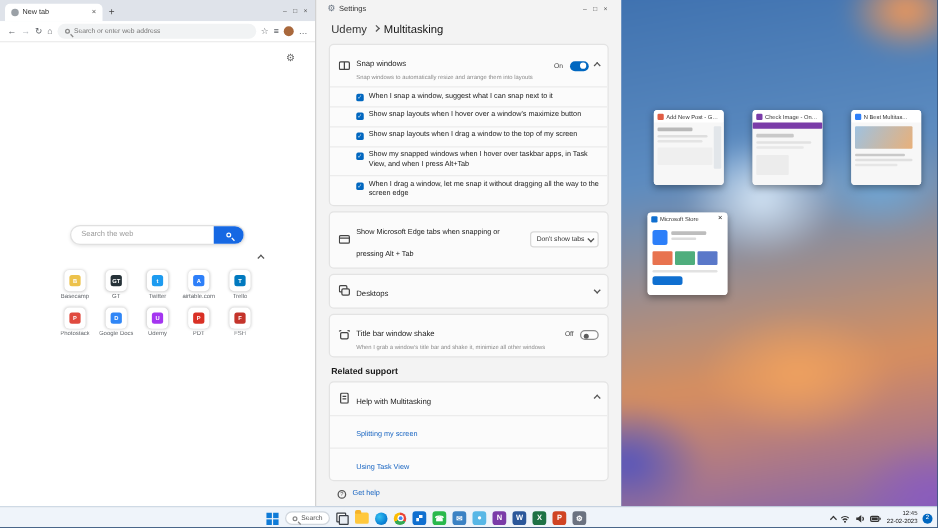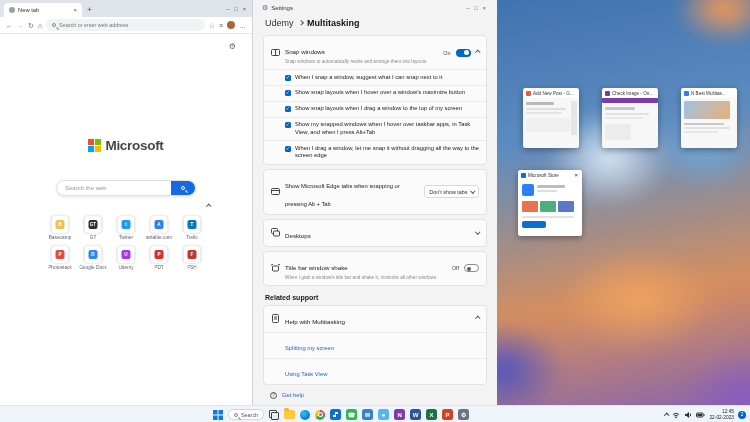--- a/index.html
+++ b/index.html
@@ -67,21 +67,21 @@
               display:flex; align-items:center; justify-content:center; padding:0 1px; }
   .sc-label { font-size:4.8px; color:#5f6368; max-width:31px; overflow:hidden; text-overflow:ellipsis; white-space:nowrap; }
 
   
   .settings { position:absolute; left:252px; top:0; width:245px; height:405px; background:#f3f3f3; border-left:1px solid #d2d2d2; }
   .set-titlebar { height:15px; display:flex; align-items:center; gap:3px; padding:0 9px; }
   .set-title { font-size:6px; color:#333; }
   .set-gear { font-size:7px; color:#5f6b7a; line-height:1; }
   .set-breadcrumb { display:flex; align-items:center; gap:5px; padding:3px 12px 7px; }
   .bc-parent { font-size:9px; color:#333; }
-  .bc-current { font-size:9px; font-weight:bold; color:#141414; }
+  .bc-current { font-size:9px; font-weight:normal; color:#141414; }
   .set-body { padding:0 10px; }
   .card { background:#fbfbfb; border:1px solid #e3e3e3; border-radius:4px; margin-bottom:4px; overflow:hidden; }
   .row { display:flex; align-items:center; gap:5px; padding:4px 7px; }
   .row-ic { flex:none; display:flex; align-items:center; justify-content:center; width:9px; }
   .row-text { flex:1; min-width:0; }
   .row-title { font-size:6.2px; color:#1a1a1a; }
   .row-sub { font-size:4.7px; color:#8a8a8a; margin-top:1px; line-height:1.3; }
   .toggle-label { font-size:5.4px; color:#444; flex:none; }
   .toggle-on { width:15px; height:8px; border-radius:4px; background:#0067c0; position:relative; flex:none; }
   .toggle-on::after { content:""; position:absolute; right:1.5px; top:1.5px; width:5px; height:5px; border-radius:50%; background:#fff; }
@@ -225,29 +225,20 @@
         <span class="txt">Search or enter web address</span>
       </div>
       <span class="nav-ic">☆</span>
       <span class="nav-ic">≡</span>
       <span class="avatar"></span>
       <span class="nav-ic">…</span>
     </div>
     <div class="edge-content">
       <span class="ntp-gear">⚙</span>
 
-      <div class="ms-logo">
-        <span class="ms-squares">
-          <i style="background:#f25022;"></i>
-            <i style="background:#7fba00;"></i>
-          <i style="background:#00a4ef;"></i>
-            <i style="background:#ffb900;"></i>
-        </span>
-        <span class="ms-text">Microsoft</span>
-      </div>
 
       <div class="ntp-search">
         <span class="ph">Search the web</span>
         <span class="ntp-go">
           <span class="mag w"></span>
         </span>
       </div>
 
       <span class="collapse chev up"></span>
 

